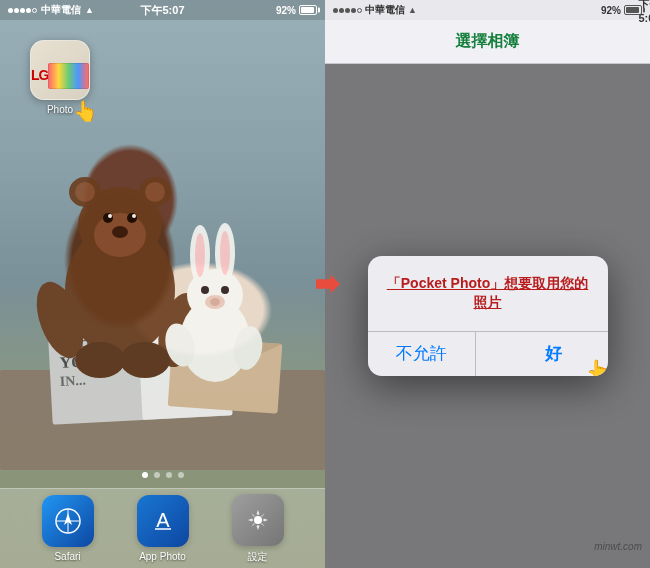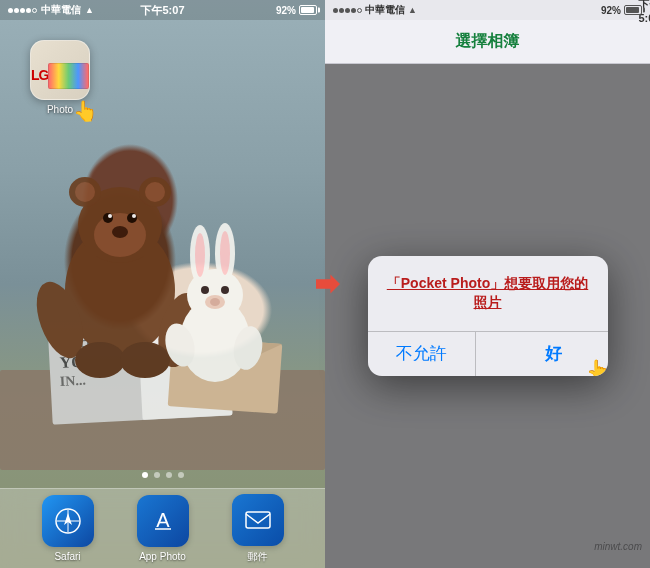--- a/index.html
+++ b/index.html
@@ -492,27 +492,28 @@
     <div class="dock-item">
       <div class="dock-icon appstore-icon">
         <svg width="32" height="32" viewBox="0 0 32 32">
           <text x="16" y="22" font-size="20" text-anchor="middle" fill="white" font-family="Arial">A</text>
           <line x1="8" y1="24" x2="24" y2="24" stroke="white" stroke-width="1.5"></line>
         </svg>
       </div>
       <span class="dock-label">App Photo</span>
     </div>
     <div class="dock-item">
-      <div class="dock-icon mail-icon">
+      <div class="dock-icon settings-icon">
         <svg width="32" height="32" viewBox="0 0 32 32">
-          <rect x="4" y="8" width="24" height="16" rx="2" fill="none" stroke="white" stroke-width="1.5"></rect>
-          <polyline points="4,10 16,19 28,10" fill="none" stroke="white" stroke-width="1.5"></polyline>
+          <circle cx="16" cy="16" r="4" fill="white"></circle>
+          <path d="M16 6 L17.5 10 L16 11 L14.5 10 Z M16 26 L17.5 22 L16 21 L14.5 22 Z M6 16 L10 17.5 L11 16 L10 14.5 Z M26 16 L22 17.5 L21 16 L22 14.5 Z" fill="white" opacity="0.8"></path>
+          <path d="M9.17 9.17 L12 13 L13 12 L9.17 9.17 Z M22.83 22.83 L20 19 L19 20 L22.83 22.83 Z M22.83 9.17 L19 12 L20 13 L22.83 9.17 Z M9.17 22.83 L13 20 L12 19 L9.17 22.83 Z" fill="white" opacity="0.6"></path>
         </svg>
       </div>
-      <span class="dock-label">郵件</span>
+      <span class="dock-label">設定</span>
     </div>
   </div>
 </div>
 
 <div class="arrow-divider"></div>
 
 <div class="right-panel">
 
   <div class="status-bar-right">
     <div style="display:flex;align-items:center;gap:3px;">

